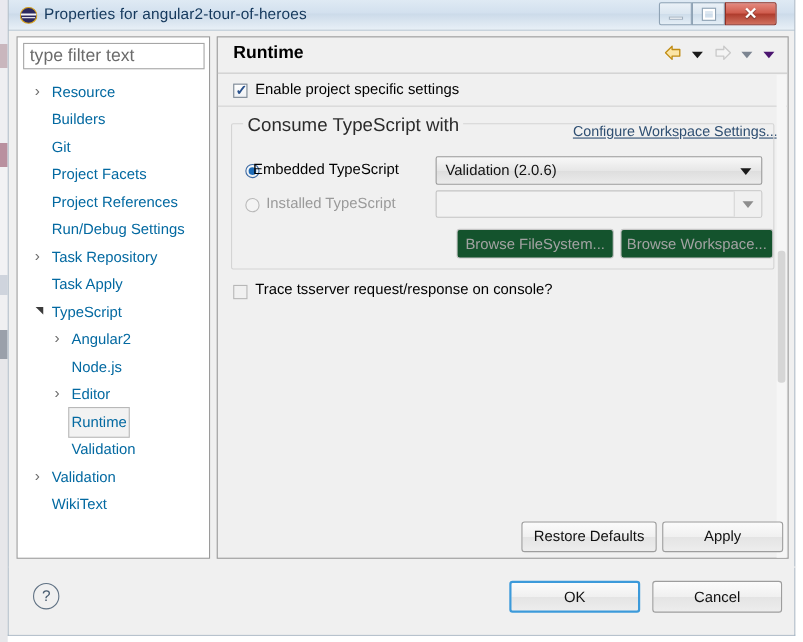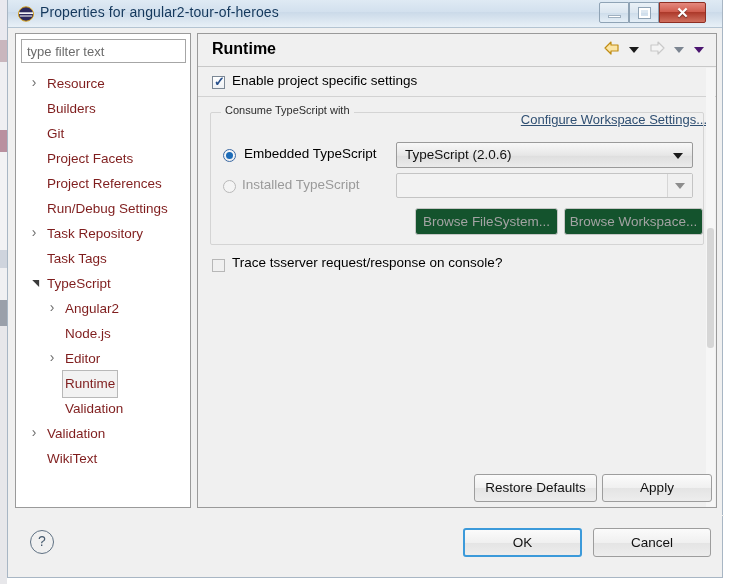--- a/index.html
+++ b/index.html
@@ -143,40 +143,40 @@
     box-sizing: border-box;
   }
   #filter-box {
     position: absolute;
     left: 5px; top: 5px;
     width: 165px; height: 24px;
     border: 1px solid #a6a6a6;
     background: #ffffff;
     box-sizing: border-box;
     font-family: "Liberation Sans", sans-serif;
-    font-size: 13px;
+    font-size: 16px;
     color: #333;
     padding: 0 5px;
     outline: none;
   }
   #filter-box::placeholder { color: #6b6b6b; opacity: 1; }
 
   #tree {
     position: absolute;
     left: 0; top: 36px;
     width: 174px;
     height: 436px;
     overflow: hidden;
   }
   .tnode {
     position: relative;
     height: 25px;
     line-height: 25px;
     font-size: 13.5px;
-    color: #7f1d1d;
+    color: #0369a1;
     white-space: nowrap;
     cursor: default;
   }
   .tnode .lbl {
     display: inline-block;
     padding: 1px 3px 2px 3px;
   }
   .tnode.sel .lbl {
     background: #f2f2f2;
     border: 1px solid #b8b8b8;
@@ -293,21 +293,21 @@
     width: 494px; height: 133px;
     border: 1px solid #d4d4d4;
     border-radius: 2px;
     box-sizing: border-box;
   }
   #group-legend {
     position: absolute;
     left: 10px; top: -9px;
     background: #f0f0f0;
     padding: 0 4px;
-    font-size: 11px;
+    font-size: 17px;
     color: #2b2b2b;
   }
   .radio {
     position: absolute;
     width: 13px; height: 13px;
     border-radius: 50%;
     border: 1px solid #7f8b98;
     background: radial-gradient(circle at 50% 40%, #ffffff 0%, #e6eaee 100%);
     box-sizing: border-box;
   }
@@ -324,21 +324,21 @@
     border-color: #b9b9b9;
     background: #f4f4f4;
   }
   .rlabel {
     position: absolute;
     font-size: 13.5px;
   }
   .rlabel.dim { color: #9a9a9a; }
 
   #radio-embedded { left: 12px; top: 36px; }
-  #label-embedded { left: 33px; top: 33px; }
+  #label-embedded { left: 19px; top: 33px; }
   #radio-installed { left: 12px; top: 67px; }
   #label-installed { left: 31px; top: 64px; }
 
   .combo {
     position: absolute;
     box-sizing: border-box;
     border: 1px solid #9a9a9a;
     border-radius: 2px;
     font-size: 13.5px;
   }
@@ -507,21 +507,21 @@
       <div id="tree-pane">
         <input id="filter-box" type="text" placeholder="type filter text" style="">
         <div id="tree">
             <div class="tnode lvl0"><span class="arrow closed"></span><span class="lbl">Resource</span></div>
             <div class="tnode lvl0"><span class="lbl">Builders</span></div>
             <div class="tnode lvl0"><span class="lbl">Git</span></div>
             <div class="tnode lvl0"><span class="lbl">Project Facets</span></div>
             <div class="tnode lvl0"><span class="lbl">Project References</span></div>
             <div class="tnode lvl0"><span class="lbl">Run/Debug Settings</span></div>
             <div class="tnode lvl0"><span class="arrow closed"></span><span class="lbl">Task Repository</span></div>
-            <div class="tnode lvl0"><span class="lbl">Task Tags</span></div>
+            <div class="tnode lvl0"><span class="lbl">Task Apply</span></div>
             <div class="tnode lvl0"><span class="arrow open"></span><span class="lbl">TypeScript</span></div>
             <div class="tnode lvl1"><span class="arrow closed"></span><span class="lbl">Angular2</span></div>
             <div class="tnode lvl1"><span class="lbl">Node.js</span></div>
             <div class="tnode lvl1"><span class="arrow closed"></span><span class="lbl">Editor</span></div>
             <div class="tnode lvl1 sel"><span class="lbl">Runtime</span></div>
             <div class="tnode lvl1"><span class="lbl">Validation</span></div>
             <div class="tnode lvl0"><span class="arrow closed"></span><span class="lbl">Validation</span></div>
             <div class="tnode lvl0"><span class="lbl">WikiText</span></div>
           </div>
       </div>
@@ -555,21 +555,21 @@
           <span id="config-ws-link">Configure Workspace Settings...</span>
         </div>
 
         <div id="group">
           <span id="group-legend">Consume TypeScript with</span>
 
           <span class="radio on" id="radio-embedded"></span>
           <span class="rlabel" id="label-embedded">Embedded TypeScript</span>
 
           <div class="combo" id="combo-embedded">
-            <span class="ctext">TypeScript (2.0.6)</span>
+            <span class="ctext">Validation (2.0.6)</span>
             <span class="carrow"></span>
           </div>
 
           <span class="radio off" id="radio-installed"></span>
           <span class="rlabel dim" id="label-installed">Installed TypeScript</span>
 
           <div class="combo" id="combo-installed">
             <span class="cbtn"></span>
             <span class="carrow"></span>
           </div>

